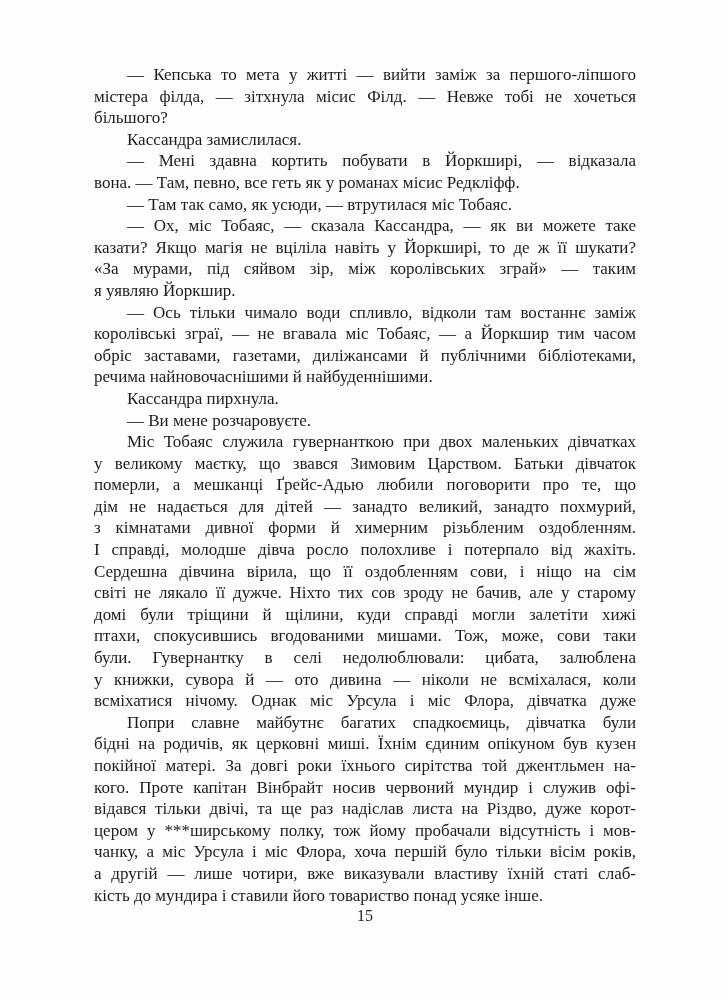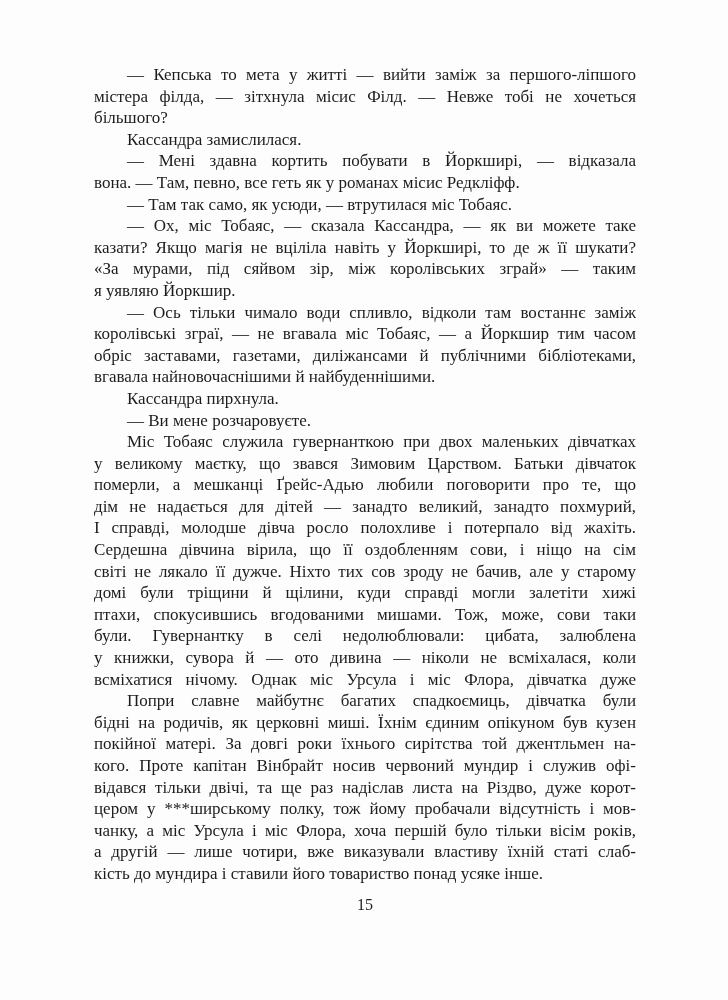--- a/index.html
+++ b/index.html
@@ -32,21 +32,21 @@
     overflow: visible;
   }
   .line.last {
     text-align-last: left;
     white-space: normal;
   }
   .line.first {
     padding-left: 33px;
   }
   .page-number {
-    margin-top: 10px;
+    margin-top: 0;
     text-align: center;
     font-size: 16px;
     line-height: 20px;
     color: #222222;
   }
 </style>
 </head>
 <body>
 
 <div class="page">
@@ -58,27 +58,28 @@
       <div class="line first">— Мені здавна кортить побувати в Йоркширі, — відказала</div>
       <div class="line last">вона. — Там, певно, все геть як у романах місис Редкліфф.</div>
       <div class="line first last">— Там так само, як усюди, — втрутилася міс Тобаяс.</div>
       <div class="line first">— Ох, міс Тобаяс, — сказала Кассандра, — як ви можете таке</div>
       <div class="line">казати? Якщо магія не вціліла навіть у Йоркширі, то де ж її шукати?</div>
       <div class="line">«За мурами, під сяйвом зір, між королівських зграй» — таким</div>
       <div class="line last">я уявляю Йоркшир.</div>
       <div class="line first">— Ось тільки чимало води спливло, відколи там востаннє заміж</div>
       <div class="line">королівські зграї, — не вгавала міс Тобаяс, — а Йоркшир тим часом</div>
       <div class="line">обріс заставами, газетами, диліжансами й публічними бібліотеками,</div>
-      <div class="line last">вгавала найновочаснішими й найбуденнішими.</div>
+      <div class="line last">речима найновочаснішими й найбуденнішими.</div>
       <div class="line first last">Кассандра пирхнула.</div>
       <div class="line first last">— Ви мене розчаровуєте.</div>
       <div class="line first">Міс Тобаяс служила гувернанткою при двох маленьких дівчатках</div>
       <div class="line">у великому маєтку, що звався Зимовим Царством. Батьки дівчаток</div>
       <div class="line">померли, а мешканці Ґрейс-Адью любили поговорити про те, що</div>
       <div class="line">дім не надається для дітей — занадто великий, занадто похмурий,</div>
+      <div class="line">з кімнатами дивної форми й химерним різьбленим оздобленням.</div>
       <div class="line">І справді, молодше дівча росло полохливе і потерпало від жахіть.</div>
       <div class="line">Сердешна дівчина вірила, що її оздобленням сови, і ніщо на сім</div>
       <div class="line">світі не лякало її дужче. Ніхто тих сов зроду не бачив, але у старому</div>
       <div class="line">домі були тріщини й щілини, куди справді могли залетіти хижі</div>
       <div class="line">птахи, спокусившись вгодованими мишами. Тож, може, сови таки</div>
       <div class="line">були. Гувернантку в селі недолюблювали: цибата, залюблена</div>
       <div class="line">у книжки, сувора й — ото дивина — ніколи не всміхалася, коли</div>
       <div class="line">всміхатися нічому. Однак міс Урсула і міс Флора, дівчатка дуже</div>
       <div class="line first">Попри славне майбутнє багатих спадкоємиць, дівчатка були</div>
       <div class="line">бідні на родичів, як церковні миші. Їхнім єдиним опікуном був кузен</div>

